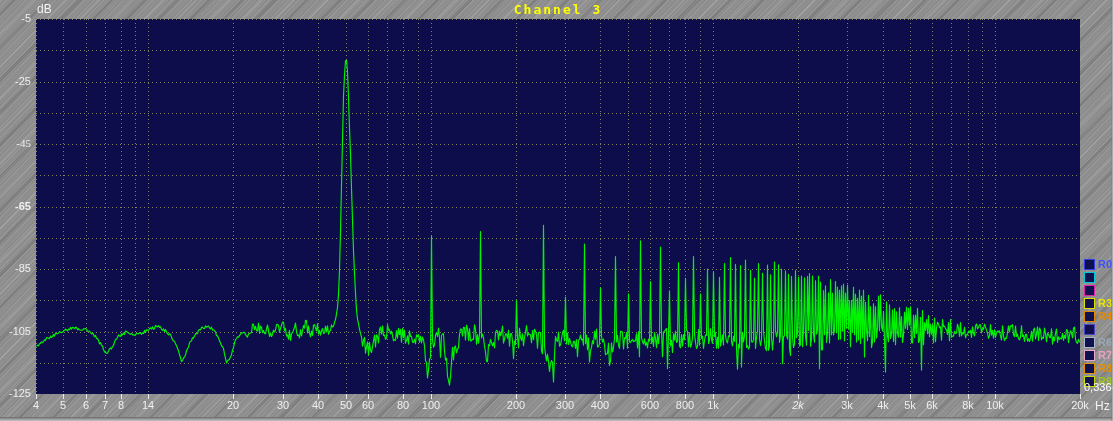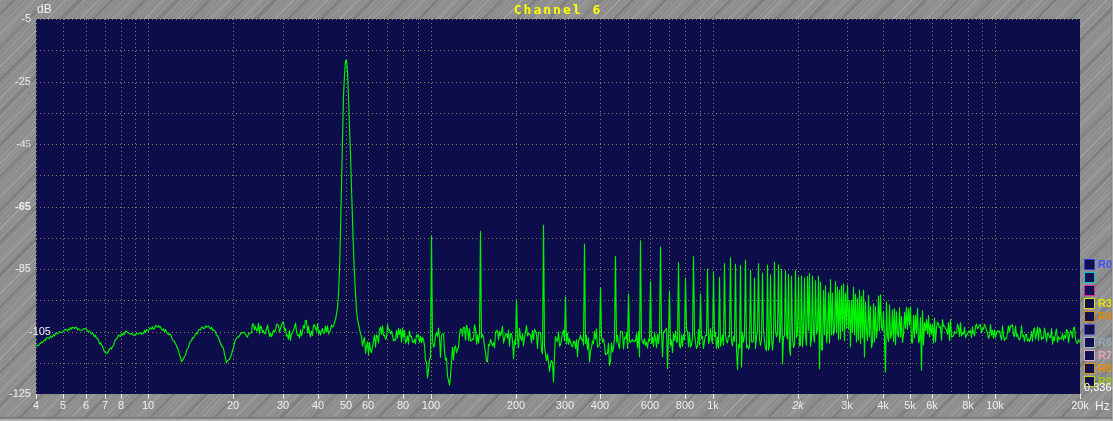--- a/index.html
+++ b/index.html
@@ -29,21 +29,21 @@
   .lrow{position:relative;height:13px;}
   .swatch{position:absolute;left:0;top:0;width:9px;height:9px;border:1px solid #fff;background:#10104e;}
   .llab{position:absolute;left:14px;top:-1px;font:bold 11px "Liberation Sans",sans-serif;}
   #readout{position:absolute;left:1084px;top:381px;color:#ffffff;
     font:11px "Liberation Sans",sans-serif;letter-spacing:0px;}
 </style>
 </head>
 <body>
 
 <div id="window">
-  <div id="chart-title">Channel 6</div>
+  <div id="chart-title">Channel 3</div>
   <div id="db-unit">dB</div>
 
   <div id="plot">
     <svg id="plot-svg" width="1044" height="375">
         <line x1="0.5" y1="0" x2="0.5" y2="375" stroke="#9a9a66" stroke-width="1" stroke-dasharray="1,3" opacity="0.85"></line>
         <line x1="27.5" y1="0" x2="27.5" y2="375" stroke="#9a9a66" stroke-width="1" stroke-dasharray="1,3" opacity="0.85"></line>
         <line x1="50.5" y1="0" x2="50.5" y2="375" stroke="#9a9a66" stroke-width="1" stroke-dasharray="1,3" opacity="0.85"></line>
         <line x1="69.5" y1="0" x2="69.5" y2="375" stroke="#9a9a66" stroke-width="1" stroke-dasharray="1,3" opacity="0.85"></line>
         <line x1="85.5" y1="0" x2="85.5" y2="375" stroke="#9a9a66" stroke-width="1" stroke-dasharray="1,3" opacity="0.85"></line>
         <line x1="99.5" y1="0" x2="99.5" y2="375" stroke="#9a9a66" stroke-width="1" stroke-dasharray="1,3" opacity="0.85"></line>
@@ -93,34 +93,34 @@
         <polyline points="0.5,327.2 1.5,326.2 2.5,326.9 3.5,324.7 4.5,324.4 5.5,322.9 6.5,323.6 7.5,322.4 8.5,320.8 9.5,321.4 10.5,318.6 11.5,318.8 12.5,319.2 13.5,319.6 14.5,317.1 15.5,318.5 16.5,317.6 17.5,315.5 18.5,317.1 19.5,314.0 20.5,314.7 21.5,314.8 22.5,314.1 23.5,312.5 24.5,313.2 25.5,313.7 26.5,313.2 27.5,311.7 28.5,311.4 29.5,310.2 30.5,310.8 31.5,312.0 32.5,310.1 33.5,310.9 34.5,308.5 35.5,310.1 36.5,308.3 37.5,308.5 38.5,309.7 39.5,308.3 40.5,308.4 41.5,310.9 42.5,309.7 43.5,311.0 44.5,311.0 45.5,311.2 46.5,311.3 47.5,309.8 48.5,309.8 49.5,309.6 50.5,310.2 51.5,312.2 52.5,312.3 53.5,312.0 54.5,313.5 55.5,315.0 56.5,314.1 57.5,315.4 58.5,317.7 59.5,316.4 60.5,319.4 61.5,319.6 62.5,321.3 63.5,324.8 64.5,323.6 65.5,326.2 66.5,327.2 67.5,330.5 68.5,332.7 69.5,333.5 70.5,334.3 71.5,334.2 72.5,332.0 73.5,330.1 74.5,328.9 75.5,330.0 76.5,327.4 77.5,326.7 78.5,323.0 79.5,320.6 80.5,320.1 81.5,318.5 82.5,315.9 83.5,316.9 84.5,317.5 85.5,314.7 86.5,316.0 87.5,313.9 88.5,315.4 89.5,312.0 90.5,312.4 91.5,313.4 92.5,313.9 93.5,314.7 94.5,315.3 95.5,314.3 96.5,315.8 97.5,315.8 98.5,316.4 99.5,315.6 100.5,314.5 101.5,314.5 102.5,314.9 103.5,313.5 104.5,314.1 105.5,315.3 106.5,313.8 107.5,314.6 108.5,311.4 109.5,313.5 110.5,310.6 111.5,311.2 112.5,311.2 113.5,309.7 114.5,308.8 115.5,310.0 116.5,307.8 117.5,310.3 118.5,309.7 119.5,306.5 120.5,307.3 121.5,308.0 122.5,306.7 123.5,308.4 124.5,307.6 125.5,310.4 126.5,311.3 127.5,309.9 128.5,312.5 129.5,310.4 130.5,313.1 131.5,314.6 132.5,315.9 133.5,314.6 134.5,315.4 135.5,318.0 136.5,320.9 137.5,321.7 138.5,322.6 139.5,324.8 140.5,326.7 141.5,329.2 142.5,331.9 143.5,335.7 144.5,338.5 145.5,342.6 146.5,341.4 147.5,339.2 148.5,337.8 149.5,336.1 150.5,331.6 151.5,329.8 152.5,328.2 153.5,323.8 154.5,322.3 155.5,322.0 156.5,318.7 157.5,319.1 158.5,317.1 159.5,314.9 160.5,314.5 161.5,314.7 162.5,311.2 163.5,310.5 164.5,310.9 165.5,308.5 166.5,308.0 167.5,309.5 168.5,309.5 169.5,306.9 170.5,308.1 171.5,307.6 172.5,307.0 173.5,308.8 174.5,309.9 175.5,308.1 176.5,311.1 177.5,310.8 178.5,311.6 179.5,312.8 180.5,316.6 181.5,317.1 182.5,318.8 183.5,321.8 184.5,324.0 185.5,326.8 186.5,327.7 187.5,329.5 188.5,335.2 189.5,339.3 190.5,344.0 191.5,341.8 192.5,341.0 193.5,340.3 194.5,337.7 195.5,335.7 196.5,331.2 197.5,328.8 198.5,323.7 199.5,320.9 200.5,319.5 201.5,317.8 202.5,318.2 203.5,316.6 204.5,315.2 205.5,313.8 206.5,314.0 207.5,313.4 208.5,313.3 209.5,315.4 210.5,317.0 211.5,318.1 212.5,314.8 213.5,314.6 214.5,313.9 215.5,313.7 216.5,305.0 217.5,305.3 218.5,310.7 219.5,307.4 220.5,311.6 221.5,311.9 222.5,304.2 223.5,314.3 224.5,307.2 225.5,308.3 226.5,313.7 227.5,311.6 228.5,314.5 229.5,314.8 230.5,309.9 231.5,306.1 232.5,311.4 233.5,317.5 234.5,313.9 235.5,317.5 236.5,315.4 237.5,311.1 238.5,313.1 239.5,311.0 240.5,305.6 241.5,305.3 242.5,306.6 243.5,313.4 244.5,309.4 245.5,306.3 246.5,303.1 247.5,303.0 248.5,311.6 249.5,309.4 250.5,317.0 251.5,315.9 252.5,320.3 253.5,311.4 254.5,321.4 255.5,314.7 256.5,313.7 257.5,311.3 258.5,308.2 259.5,304.1 260.5,312.5 261.5,316.5 262.5,316.0 263.5,318.9 264.5,310.7 265.5,316.9 266.5,312.0 267.5,306.5 268.5,309.2 269.5,301.4 270.5,301.5 271.5,314.0 272.5,306.9 273.5,313.7 274.5,317.8 275.5,312.1 276.5,316.4 277.5,306.0 278.5,305.7 279.5,309.2 280.5,311.9 281.5,304.7 282.5,315.0 283.5,311.4 284.5,316.1 285.5,311.9 286.5,309.6 287.5,314.4 288.5,314.0 289.5,307.2 290.5,312.9 291.5,306.8 292.5,315.1 293.5,312.7 294.5,311.4 295.5,305.9 296.5,308.0 297.5,307.1 298.5,303.3 299.5,300.6 300.5,294.9 301.5,288.5 302.5,275.5 303.5,250.9 304.5,212.3 305.5,166.4 306.5,121.4 307.5,76.9 308.5,56.3 309.5,41.8 310.5,41.4 311.5,52.4 312.5,78.6 313.5,109.0 314.5,134.9 315.5,169.2 316.5,200.4 317.5,231.8 318.5,254.1 319.5,274.0 320.5,291.0 321.5,300.0 322.5,304.9 323.5,310.2 324.5,314.4 325.5,318.0 326.5,327.2 327.5,321.3 328.5,318.4 329.5,334.1 330.5,327.7 331.5,322.9 332.5,336.0 333.5,323.3 334.5,331.3 335.5,333.5 336.5,327.8 337.5,322.0 338.5,316.0 339.5,327.9 340.5,315.8 341.5,317.6 342.5,323.9 343.5,310.4 344.5,308.1 345.5,315.1 346.5,306.9 347.5,316.4 348.5,315.9 349.5,320.3 350.5,319.0 351.5,305.7 352.5,311.1 353.5,310.7 354.5,314.8 355.5,312.2 356.5,316.4 357.5,322.0 358.5,320.5 359.5,321.3 360.5,311.5 361.5,319.1 362.5,309.4 363.5,315.7 364.5,310.3 365.5,323.3 366.5,309.4 367.5,318.6 368.5,311.2 369.5,324.1 370.5,321.6 371.5,316.9 372.5,325.2 373.5,311.9 374.5,317.5 375.5,317.3 376.5,323.1 377.5,323.5 378.5,320.1 379.5,324.8 380.5,315.9 381.5,317.8 382.5,315.6 383.5,323.3 384.5,317.3 385.5,324.0 386.5,318.1 387.5,321.2 388.5,326.8 389.5,341.7 390.5,343.5 391.5,359.0 392.5,350.7 393.5,340.2 394.5,338.8 395.5,217.2 396.5,320.8 397.5,328.1 398.5,326.3 399.5,316.0 400.5,313.7 401.5,317.5 402.5,309.1 403.5,319.0 404.5,338.2 405.5,316.7 406.5,314.8 407.5,314.7 408.5,331.9 409.5,341.1 410.5,339.2 411.5,357.1 412.5,361.3 413.5,366.1 414.5,357.5 415.5,343.1 416.5,328.3 417.5,341.0 418.5,328.1 419.5,327.2 420.5,333.9 421.5,330.1 422.5,328.9 423.5,315.6 424.5,310.1 425.5,310.0 426.5,317.1 427.5,308.3 428.5,308.6 429.5,320.9 430.5,306.2 431.5,309.8 432.5,321.4 433.5,309.7 434.5,321.8 435.5,321.8 436.5,320.1 437.5,320.4 438.5,305.8 439.5,310.1 440.5,325.3 441.5,315.6 442.5,324.2 443.5,315.5 444.5,212.5 445.5,318.9 446.5,315.1 447.5,318.4 448.5,327.2 449.5,333.0 450.5,342.2 451.5,342.7 452.5,325.5 453.5,327.0 454.5,320.4 455.5,323.4 456.5,326.8 457.5,323.6 458.5,328.8 459.5,313.3 460.5,311.4 461.5,311.9 462.5,320.9 463.5,312.2 464.5,316.9 465.5,313.5 466.5,307.0 467.5,324.2 468.5,320.0 469.5,315.1 470.5,314.9 471.5,319.3 472.5,311.2 473.5,327.2 474.5,314.7 475.5,314.5 476.5,321.7 477.5,339.7 478.5,321.8 479.5,325.7 480.5,281.3 481.5,318.0 482.5,328.8 483.5,309.2 484.5,318.6 485.5,321.3 486.5,314.7 487.5,326.6 488.5,318.3 489.5,313.5 490.5,306.5 491.5,316.9 492.5,314.6 493.5,315.4 494.5,315.8 495.5,323.8 496.5,311.5 497.5,320.6 498.5,310.2 499.5,312.4 500.5,315.6 501.5,329.3 502.5,313.5 503.5,313.2 504.5,313.6 505.5,331.8 506.5,334.8 507.5,206.3 508.5,327.0 509.5,335.6 510.5,342.0 511.5,335.2 512.5,342.6 513.5,352.4 514.5,344.8 515.5,341.5 516.5,343.6 517.5,362.9 518.5,336.2 519.5,317.6 520.5,321.1 521.5,322.5 522.5,313.1 523.5,327.1 524.5,325.9 525.5,320.3 526.5,313.8 527.5,311.2 528.5,321.8 529.5,278.1 530.5,325.0 531.5,314.0 532.5,325.4 533.5,319.5 534.5,323.1 535.5,326.7 536.5,327.9 537.5,322.4 538.5,322.4 539.5,329.5 540.5,320.5 541.5,337.7 542.5,321.4 543.5,320.2 544.5,316.0 545.5,320.9 546.5,320.0 547.5,326.2 548.5,225.0 549.5,324.6 550.5,316.2 551.5,330.6 552.5,319.0 553.5,342.9 554.5,332.0 555.5,328.7 556.5,321.7 557.5,324.8 558.5,312.2 559.5,320.2 560.5,310.1 561.5,328.0 562.5,327.7 563.5,324.7 564.5,268.8 565.5,317.4 566.5,323.1 567.5,320.0 568.5,326.0 569.5,335.8 570.5,334.7 571.5,334.6 572.5,324.4 573.5,346.4 574.5,342.2 575.5,323.9 576.5,333.0 577.5,328.7 578.5,319.7 579.5,237.5 580.5,323.1 581.5,316.3 582.5,326.2 583.5,329.4 584.5,312.2 585.5,312.6 586.5,313.0 587.5,330.0 588.5,318.7 589.5,319.7 590.5,313.3 591.5,329.2 592.5,275.0 593.5,322.8 594.5,323.6 595.5,321.6 596.5,320.4 597.5,322.7 598.5,321.8 599.5,322.0 600.5,314.9 601.5,329.0 602.5,312.5 603.5,337.7 604.5,221.9 605.5,318.9 606.5,322.6 607.5,324.9 608.5,319.9 609.5,326.4 610.5,323.3 611.5,329.0 612.5,320.0 613.5,322.2 614.5,262.5 615.5,324.3 616.5,318.2 617.5,327.4 618.5,313.5 619.5,319.6 620.5,328.6 621.5,315.0 622.5,324.7 623.5,314.6 624.5,228.1 625.5,312.1 626.5,337.7 627.5,313.1 628.5,312.2 629.5,310.7 630.5,309.5 631.5,349.6 632.5,315.4 633.5,271.9 634.5,326.9 635.5,321.2 636.5,333.5 637.5,314.9 638.5,321.1 639.5,312.0 640.5,323.5 641.5,322.4 642.5,243.8 643.5,327.3 644.5,328.8 645.5,315.5 646.5,327.2 647.5,315.5 648.5,320.8 649.5,259.4 650.5,311.1 651.5,312.2 652.5,327.8 653.5,313.7 654.5,328.2 655.5,325.3 656.5,319.1 657.5,237.5 658.5,314.8 659.5,323.4 660.5,329.5 661.5,327.6 662.5,310.5 663.5,326.1 664.5,275.0 665.5,319.3 666.5,317.2 667.5,329.4 668.5,321.4 669.5,316.1 670.5,316.4 671.5,250.0 672.5,324.5 673.5,321.5 674.5,309.7 675.5,320.0 676.5,324.3 677.5,253.1 678.5,317.5 679.5,313.5 680.5,329.2 681.5,318.2 682.5,329.2 683.5,258.4 684.5,327.1 685.5,321.8 686.5,315.9 687.5,325.9 688.5,244.5 689.5,316.0 690.5,322.3 691.5,324.0 692.5,316.8 693.5,317.5 694.5,238.6 695.5,322.6 696.5,327.0 697.5,317.2 698.5,322.4 699.5,245.4 700.5,330.2 701.5,350.3 702.5,325.2 703.5,329.1 704.5,246.7 705.5,348.1 706.5,313.2 707.5,322.9 708.5,316.6 709.5,241.0 710.5,328.4 711.5,326.4 712.5,330.1 713.5,327.9 714.5,251.4 715.5,322.8 716.5,323.1 717.5,321.0 718.5,259.2 719.5,329.5 720.5,318.4 721.5,312.1 722.5,244.5 723.5,320.0 724.5,326.7 725.5,321.0 726.5,254.2 727.5,312.0 728.5,321.8 729.5,329.3 730.5,331.6 731.5,246.1 732.5,331.3 733.5,326.9 734.5,255.7 735.5,318.5 736.5,330.9 737.5,318.7 738.5,243.0 739.5,311.8 740.5,317.9 741.5,314.2 742.5,245.9 743.5,323.5 744.5,316.6 745.5,250.2 746.5,344.8 747.5,317.6 748.5,317.0 749.5,251.8 750.5,316.0 751.5,320.1 752.5,255.2 753.5,329.5 754.5,336.5 755.5,257.4 756.5,318.1 757.5,328.5 758.5,325.0 759.5,251.6 760.5,318.6 761.5,314.4 762.5,258.1 763.5,326.9 764.5,326.0 765.5,257.1 766.5,327.6 767.5,311.8 768.5,258.8 769.5,316.8 770.5,326.3 771.5,257.4 772.5,311.4 773.5,254.5 774.5,327.3 775.5,320.0 776.5,257.1 777.5,315.2 778.5,323.3 779.5,261.7 780.5,315.2 781.5,310.8 782.5,257.1 783.5,349.7 784.5,263.0 785.5,330.6 786.5,331.0 787.5,271.5 788.5,315.7 789.5,266.9 790.5,323.4 791.5,314.1 792.5,273.9 793.5,324.1 794.5,260.6 795.5,315.8 796.5,274.2 797.5,315.9 798.5,311.6 799.5,262.6 800.5,313.8 801.5,268.0 802.5,320.4 803.5,271.2 804.5,319.9 805.5,266.8 806.5,312.1 807.5,265.1 808.5,321.8 809.5,274.0 810.5,309.2 811.5,266.1 812.5,310.3 813.5,281.6 814.5,327.7 815.5,281.4 816.5,313.4 817.5,268.2 818.5,315.8 819.5,275.2 820.5,323.0 821.5,279.4 822.5,320.9 823.5,271.1 824.5,324.6 825.5,277.1 826.5,318.9 827.5,271.2 828.5,338.0 829.5,283.2 830.5,311.9 831.5,321.6 832.5,276.4 833.5,317.6 834.5,287.6 835.5,328.6 836.5,323.1 837.5,284.7 838.5,322.9 839.5,287.5 840.5,318.9 841.5,309.4 842.5,277.1 843.5,311.8 844.5,275.9 845.5,307.3 846.5,312.0 847.5,292.2 848.5,321.2 849.5,353.1 850.5,283.1 851.5,316.9 852.5,322.8 853.5,285.9 854.5,319.4 855.5,315.7 856.5,290.9 857.5,322.4 858.5,289.6 859.5,325.8 860.5,292.9 861.5,314.6 862.5,318.1 863.5,288.7 864.5,318.1 865.5,297.6 866.5,323.5 867.5,316.1 868.5,293.2 869.5,309.3 870.5,288.4 871.5,310.4 872.5,289.4 873.5,306.2 874.5,287.7 875.5,323.5 876.5,324.0 877.5,296.4 878.5,318.7 879.5,296.1 880.5,314.4 881.5,289.4 882.5,323.5 883.5,321.6 884.5,298.3 885.5,351.2 886.5,291.6 887.5,325.8 888.5,303.5 889.5,311.5 890.5,300.5 891.5,314.6 892.5,296.6 893.5,317.7 894.5,305.0 895.5,315.3 896.5,305.7 897.5,323.7 898.5,299.1 899.5,322.7 900.5,309.1 901.5,303.2 902.5,304.9 903.5,308.8 904.5,307.6 905.5,321.2 906.5,300.6 907.5,307.4 908.5,307.0 909.5,309.6 910.5,310.8 911.5,315.5 912.5,303.6 913.5,321.7 914.5,300.6 915.5,318.3 916.5,317.0 917.5,317.2 918.5,312.4 919.5,314.5 920.5,314.0 921.5,305.2 922.5,308.9 923.5,317.4 924.5,303.5 925.5,317.0 926.5,313.6 927.5,315.0 928.5,308.4 929.5,318.7 930.5,315.7 931.5,315.6 932.5,312.0 933.5,313.5 934.5,311.2 935.5,318.5 936.5,307.9 937.5,313.8 938.5,316.9 939.5,307.1 940.5,304.9 941.5,309.9 942.5,308.4 943.5,305.7 944.5,305.7 945.5,313.8 946.5,309.0 947.5,310.4 948.5,305.2 949.5,307.9 950.5,311.3 951.5,314.0 952.5,319.3 953.5,317.0 954.5,305.6 955.5,316.2 956.5,311.3 957.5,319.1 958.5,310.7 959.5,318.4 960.5,314.1 961.5,311.9 962.5,313.1 963.5,311.8 964.5,316.9 965.5,321.0 966.5,306.7 967.5,316.8 968.5,321.6 969.5,319.1 970.5,319.5 971.5,313.4 972.5,306.9 973.5,312.8 974.5,306.9 975.5,307.1 976.5,305.7 977.5,315.8 978.5,317.6 979.5,307.0 980.5,317.5 981.5,315.1 982.5,319.6 983.5,320.8 984.5,318.0 985.5,306.7 986.5,317.5 987.5,316.2 988.5,322.3 989.5,315.3 990.5,315.3 991.5,322.2 992.5,319.8 993.5,322.5 994.5,319.0 995.5,312.4 996.5,322.3 997.5,310.7 998.5,309.0 999.5,319.9 1000.5,314.8 1001.5,307.8 1002.5,321.5 1003.5,309.1 1004.5,311.1 1005.5,320.7 1006.5,318.3 1007.5,319.4 1008.5,309.0 1009.5,314.6 1010.5,322.8 1011.5,314.2 1012.5,315.3 1013.5,318.5 1014.5,318.7 1015.5,309.7 1016.5,325.1 1017.5,317.8 1018.5,321.9 1019.5,314.2 1020.5,310.0 1021.5,323.3 1022.5,317.8 1023.5,320.3 1024.5,319.1 1025.5,319.8 1026.5,314.4 1027.5,321.3 1028.5,316.2 1029.5,319.4 1030.5,310.5 1031.5,311.6 1032.5,323.7 1033.5,316.2 1034.5,311.7 1035.5,313.8 1036.5,319.0 1037.5,309.0 1038.5,308.1 1039.5,320.1 1040.5,323.6 1041.5,324.3 1042.5,320.3 1043.5,323.4" fill="none" stroke="#00f400" stroke-width="1.15" stroke-linejoin="round"></polyline>
       </svg>
   </div>
 
   <div id="axis-layer">
       <div class="ylab" style="top: 12px;">-5</div>
       <div class="ylab" style="top: 74.5px;">-25</div>
       <div class="ylab" style="top: 137px; font-family: Liberation Serif, serif;">-45</div>
       <div class="ylab" style="top: 199.5px; font-weight: bold;">-65</div>
       <div class="ylab" style="top: 262px;">-85</div>
-      <div class="ylab" style="top: 324.5px; padding-left: 20px;">-105</div>
+      <div class="ylab" style="top: 324.5px;">-105</div>
       <div class="ylab" style="top: 387px;">-125</div>
       <div class="xtick" style="left: 36px;"></div>
       <div class="xlab" style="left: 36px;">4</div>
       <div class="xtick" style="left: 63px;"></div>
       <div class="xlab" style="left: 63px;">5</div>
       <div class="xtick" style="left: 86px;"></div>
       <div class="xlab" style="left: 86px;">6</div>
       <div class="xtick" style="left: 105px;"></div>
       <div class="xlab" style="left: 105px;">7</div>
       <div class="xtick" style="left: 121px;"></div>
       <div class="xlab" style="left: 121px;">8</div>
       <div class="xtick" style="left: 148px;"></div>
-      <div class="xlab" style="left: 148px;">10</div>
+      <div class="xlab" style="left: 148px;">14</div>
       <div class="xtick" style="left: 233px;"></div>
       <div class="xlab" style="left: 233px;">20</div>
       <div class="xtick" style="left: 283px;"></div>
       <div class="xlab" style="left: 283px;">30</div>
       <div class="xtick" style="left: 318px;"></div>
       <div class="xlab" style="left: 318px;">40</div>
       <div class="xtick" style="left: 346px;"></div>
       <div class="xlab" style="left: 346px;">50</div>
       <div class="xtick" style="left: 368px;"></div>
       <div class="xlab" style="left: 368px;">60</div>

